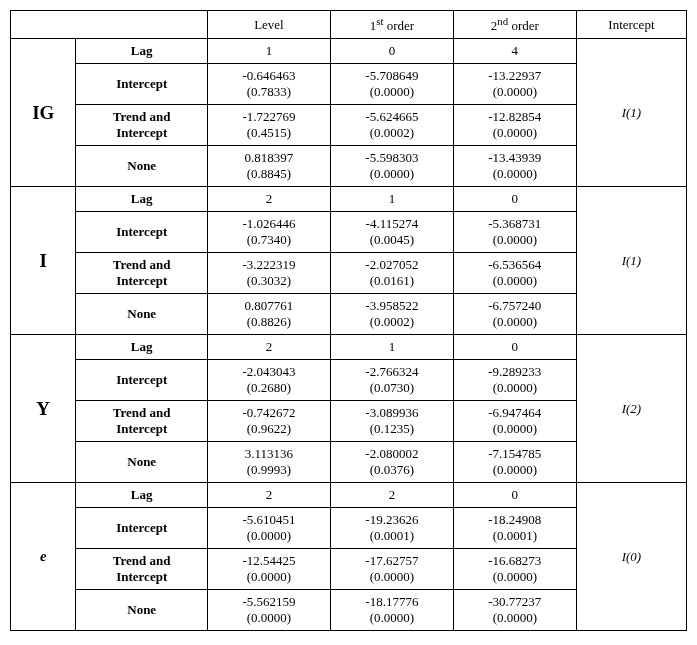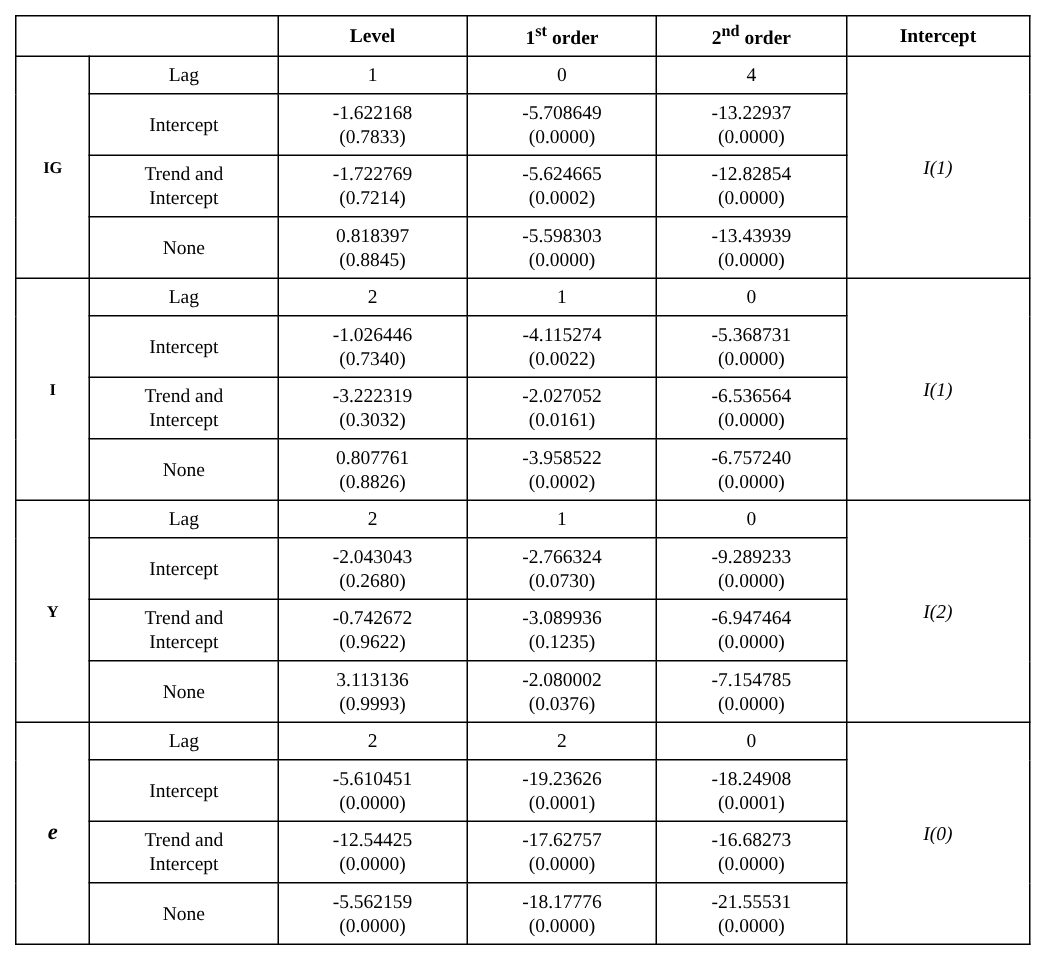--- a/index.html
+++ b/index.html
@@ -20,28 +20,28 @@
       border: 1px solid #000;
       text-align: center;
       padding: 4px 6px;
       vertical-align: middle;
     }
     th {
       font-weight: bold;
       background: #fff;
     }
     .header-row th {
-      font-weight: bold;
+      font-weight: normal;
     }
     .row-label-outer {
       font-weight: bold;
-      font-size: 11px;
+      font-size: 19px;
     }
     .row-label-inner {
-      font-weight: normal;
+      font-weight: bold;
     }
     .italic-label {
       font-style: italic;
       font-weight: bold;
       font-size: 15px;
     }
     .decision-cell {
       font-style: italic;
     }
     .val-main {
@@ -69,38 +69,38 @@
         <td rowspan="4" class="row-label-outer">IG</td>
         <td class="row-label-inner" style="white-space: pre-line;">Lag</td>
         <td>1</td>
         <td>0</td>
         <td>4</td>
         <td rowspan="4" class="decision-cell">I(1)</td>
       </tr>
       <tr>
         <td class="row-label-inner" style="white-space: pre-line;">Intercept</td>
         <td>
-          <span class="val-main">-1.622168</span>
+          <span class="val-main">-0.646463</span>
           <span class="val-paren">(0.7833)</span>
         </td>
         <td>
           <span class="val-main">-5.708649</span>
           <span class="val-paren">(0.0000)</span>
         </td>
         <td>
           <span class="val-main">-13.22937</span>
           <span class="val-paren">(0.0000)</span>
         </td>
       </tr>
       <tr>
         <td class="row-label-inner" style="white-space: pre-line;">Trend and
 Intercept</td>
         <td>
           <span class="val-main">-1.722769</span>
-          <span class="val-paren">(0.7214)</span>
+          <span class="val-paren">(0.4515)</span>
         </td>
         <td>
           <span class="val-main">-5.624665</span>
           <span class="val-paren">(0.0002)</span>
         </td>
         <td>
           <span class="val-main">-12.82854</span>
           <span class="val-paren">(0.0000)</span>
         </td>
       </tr>
@@ -128,21 +128,21 @@
         <td rowspan="4" class="decision-cell">I(1)</td>
       </tr>
       <tr>
         <td class="row-label-inner" style="white-space: pre-line;">Intercept</td>
         <td>
           <span class="val-main">-1.026446</span>
           <span class="val-paren">(0.7340)</span>
         </td>
         <td>
           <span class="val-main">-4.115274</span>
-          <span class="val-paren">(0.0022)</span>
+          <span class="val-paren">(0.0045)</span>
         </td>
         <td>
           <span class="val-main">-5.368731</span>
           <span class="val-paren">(0.0000)</span>
         </td>
       </tr>
       <tr>
         <td class="row-label-inner" style="white-space: pre-line;">Trend and
 Intercept</td>
         <td>
@@ -270,18 +270,18 @@
         <td class="row-label-inner" style="white-space: pre-line;">None</td>
         <td>
           <span class="val-main">-5.562159</span>
           <span class="val-paren">(0.0000)</span>
         </td>
         <td>
           <span class="val-main">-18.17776</span>
           <span class="val-paren">(0.0000)</span>
         </td>
         <td>
-          <span class="val-main">-21.55531</span>
+          <span class="val-main">-30.77237</span>
           <span class="val-paren">(0.0000)</span>
         </td>
       </tr>
     </tbody>
 </table>
 
 </body></html>

